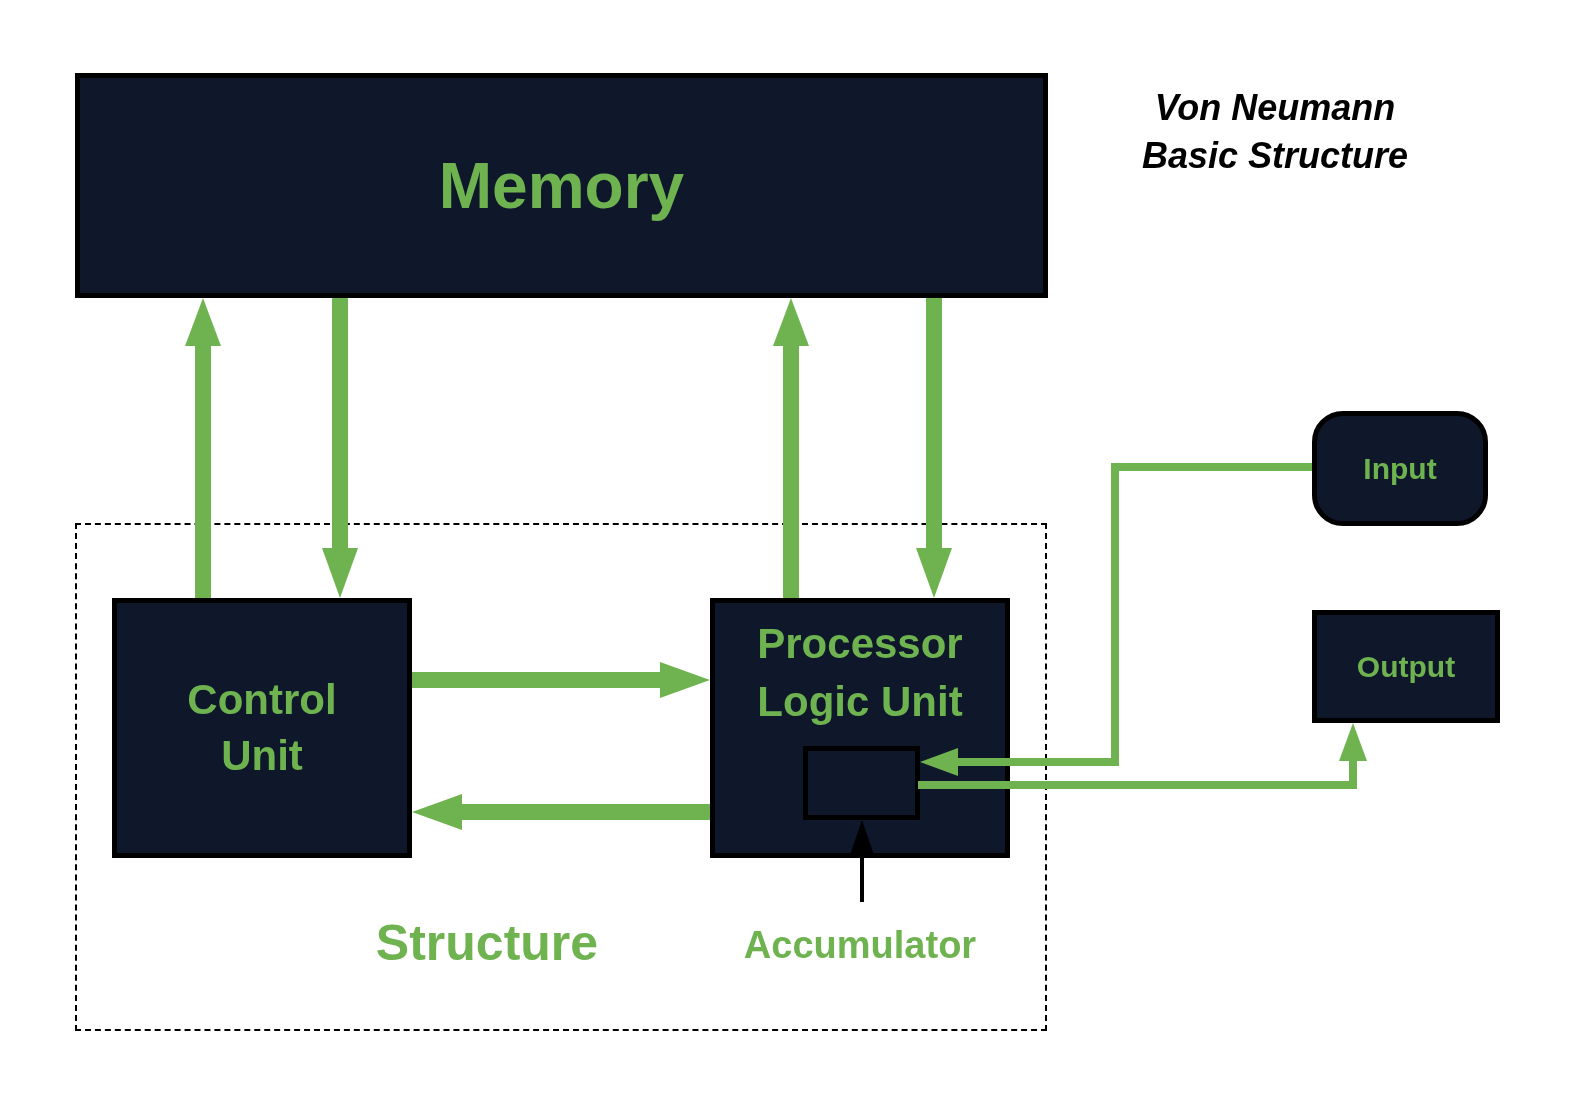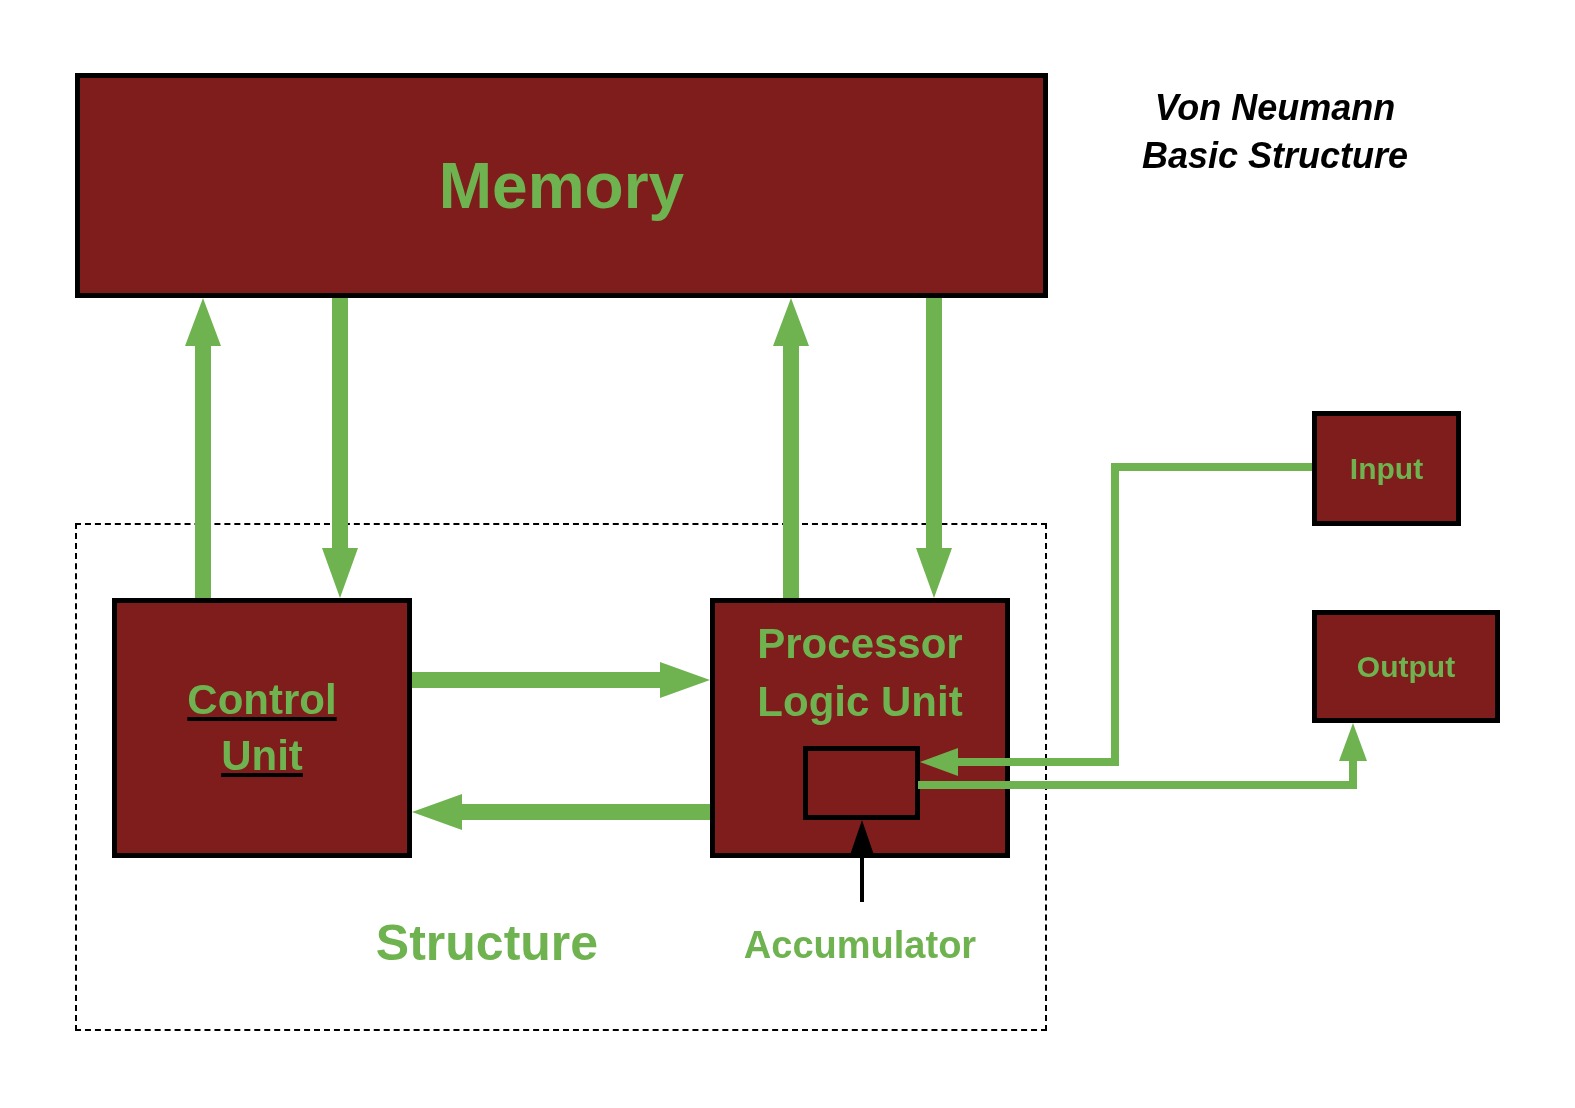--- a/index.html
+++ b/index.html
@@ -7,21 +7,21 @@
     position: relative;
     width: 1575px; height: 1108px;
     background: var(--bg, #ffffff);
     font-family: "Liberation Sans", sans-serif;
     overflow: hidden;
   }
   .box {
     position: absolute;
     box-sizing: border-box;
     border: 5px solid var(--black, #000);
-    background: #7f1d1d;
+    background: #0f172a;
     display: flex; align-items: center; justify-content: center;
   }
   .dashed {
     position: absolute; box-sizing: border-box;
     border: 2px dashed var(--black, #000);
     background: transparent;
   }
   .glabel { color: var(--green, #6fb350); font-weight: bold; text-align: center; }
   .blabel { color: var(--black, #000); font-weight: bold; text-align: center; font-style: italic; }
   .abs { position: absolute; }
@@ -47,37 +47,37 @@
     <span class="glabel" style="font-size:64px;">Memory</span>
   </div>
 
   <div class="abs blabel" style="left:1100px; top:84px; width:350px; font-size:36px; line-height:48px;">
     <div>Von Neumann</div>
     <div>Basic Structure</div>
   </div>
 
   <div class="dashed" style="left:75px; top:523px; width:972px; height:508px;"></div>
 
-  <div class="box" style="left:112px; top:598px; width:300px; height:260px; flex-direction:column;text-decoration:underline;">
+  <div class="box" style="left:112px; top:598px; width:300px; height:260px; flex-direction:column;">
     <div class="glabel" style="font-size:42px; line-height:56px;">
       <div>Control</div>
       <div>Unit</div>
     </div>
   </div>
 
   <div class="box" style="left:710px; top:598px; width:300px; height:260px; align-items:flex-start;">
     <div class="glabel" style="font-size:42px; line-height:58px; padding-top:12px;">
       <div>Processor</div>
       <div>Logic Unit</div>
     </div>
   </div>
 
   <div class="box" style="left:803px; top:746px; width:117px; height:74px;"></div>
 
-  <div class="box" style="left:1312px; top:411px; width:149px; height:115px;">
+  <div class="box" style="left:1312px; top:411px; width:176px; height:115px;border-radius:31px;">
     <span class="glabel" style="font-size:30px;">Input</span>
   </div>
 
   <div class="box" style="left:1312px; top:610px; width:188px; height:113px;">
     <span class="glabel" style="font-size:30px;">Output</span>
   </div>
 
   <div class="abs glabel" style="left:287px; top:914px; width:400px; font-size:50px;">Structure</div>
 
   <div class="abs glabel" style="left:710px; top:924px; width:300px; font-size:38px;">Accumulator</div>

